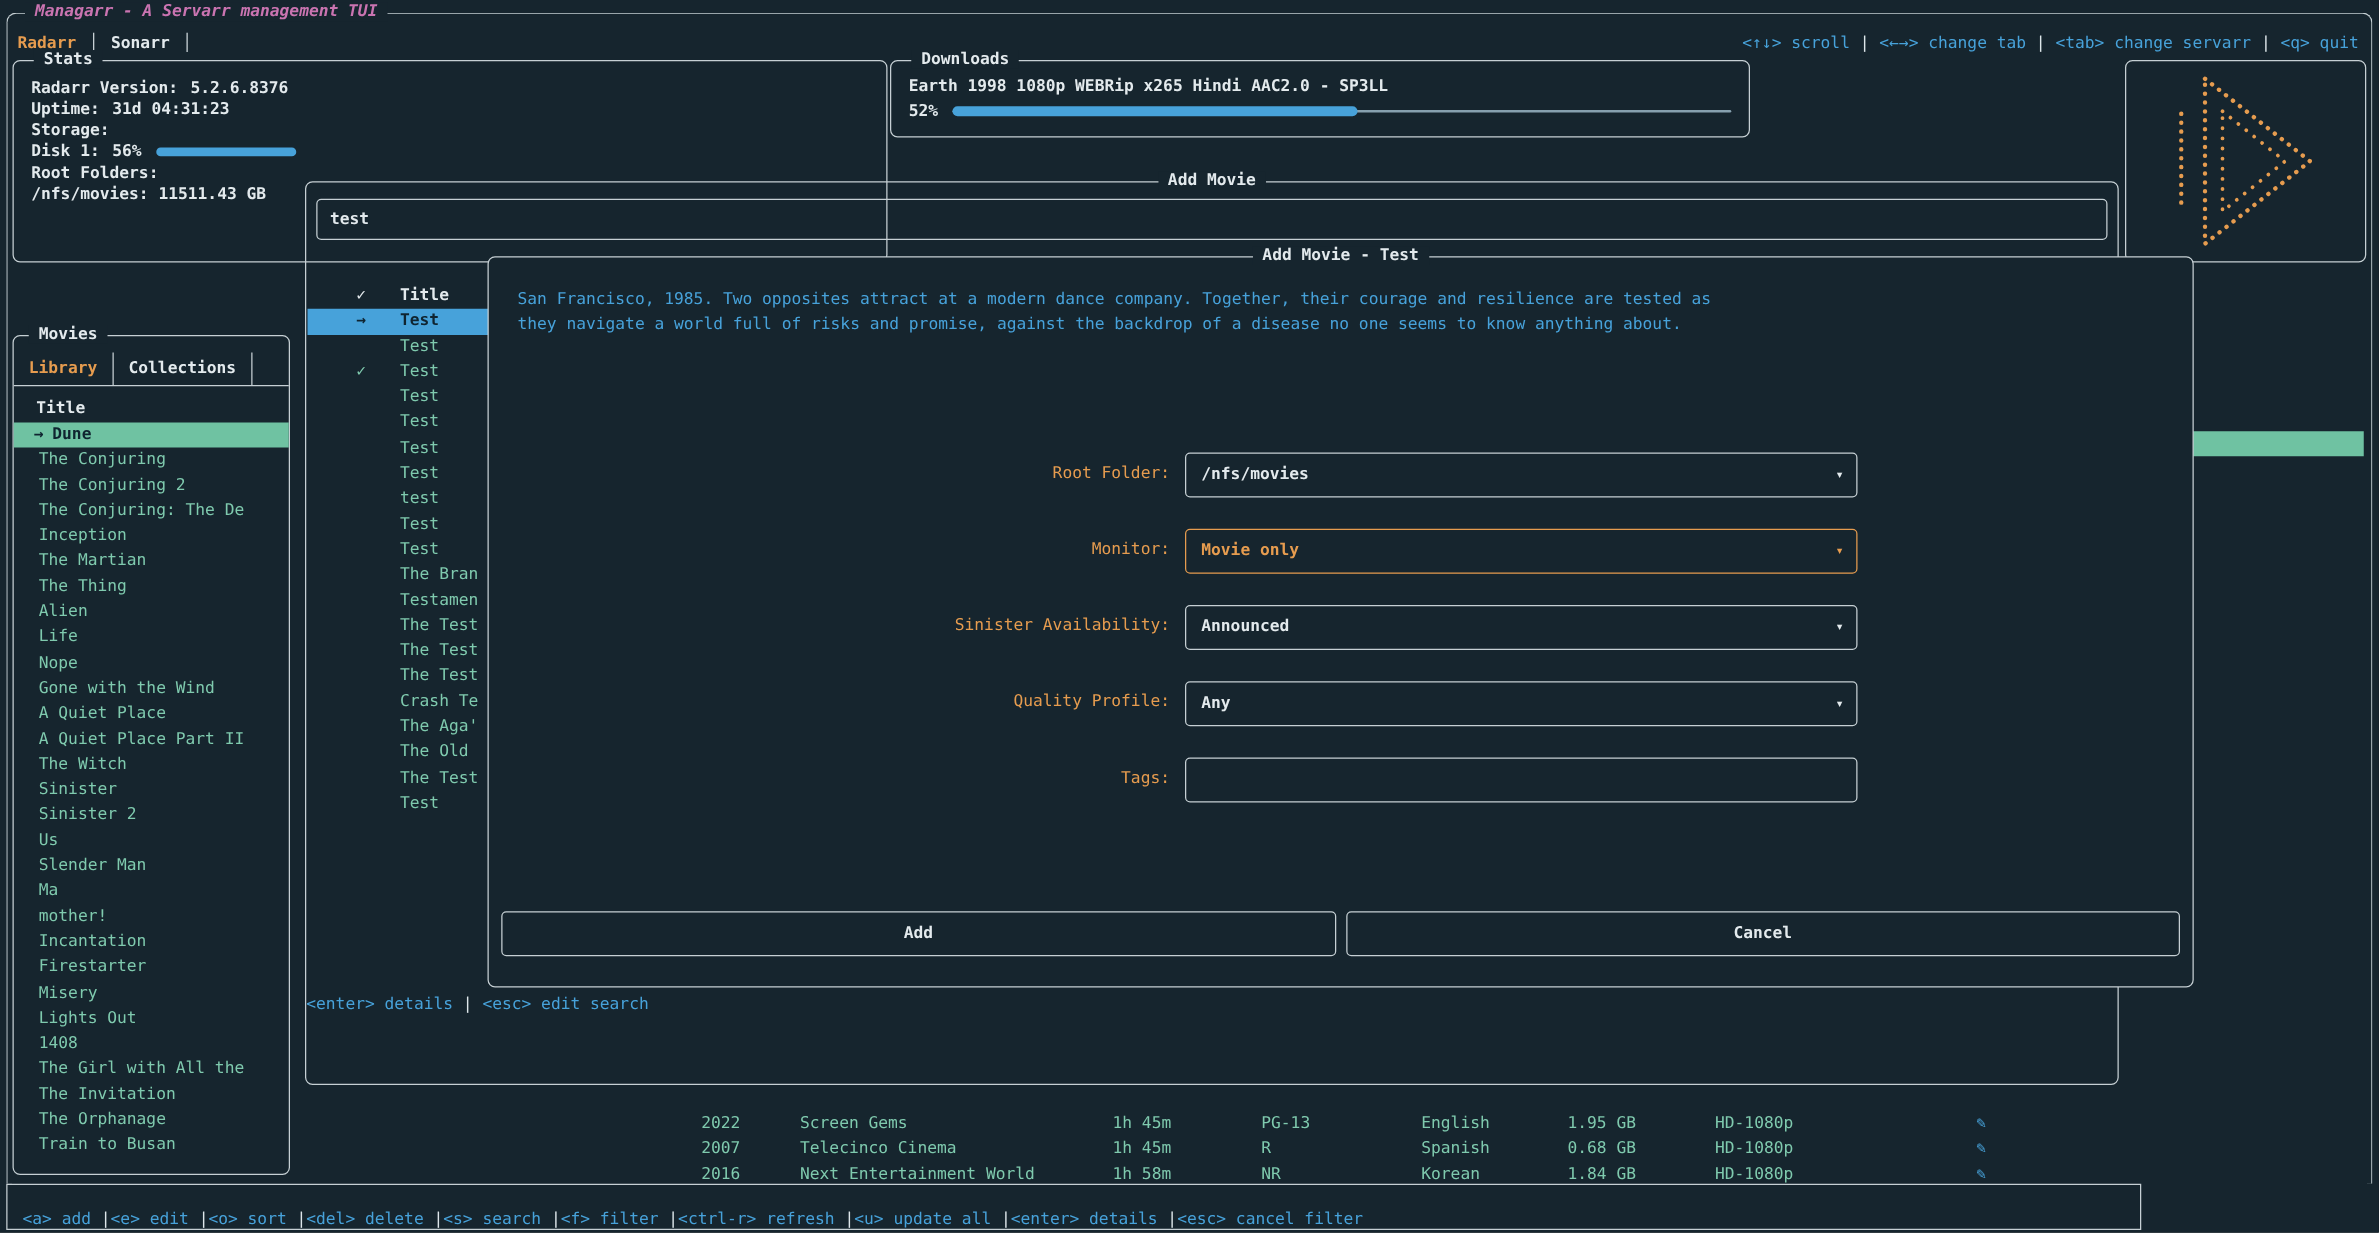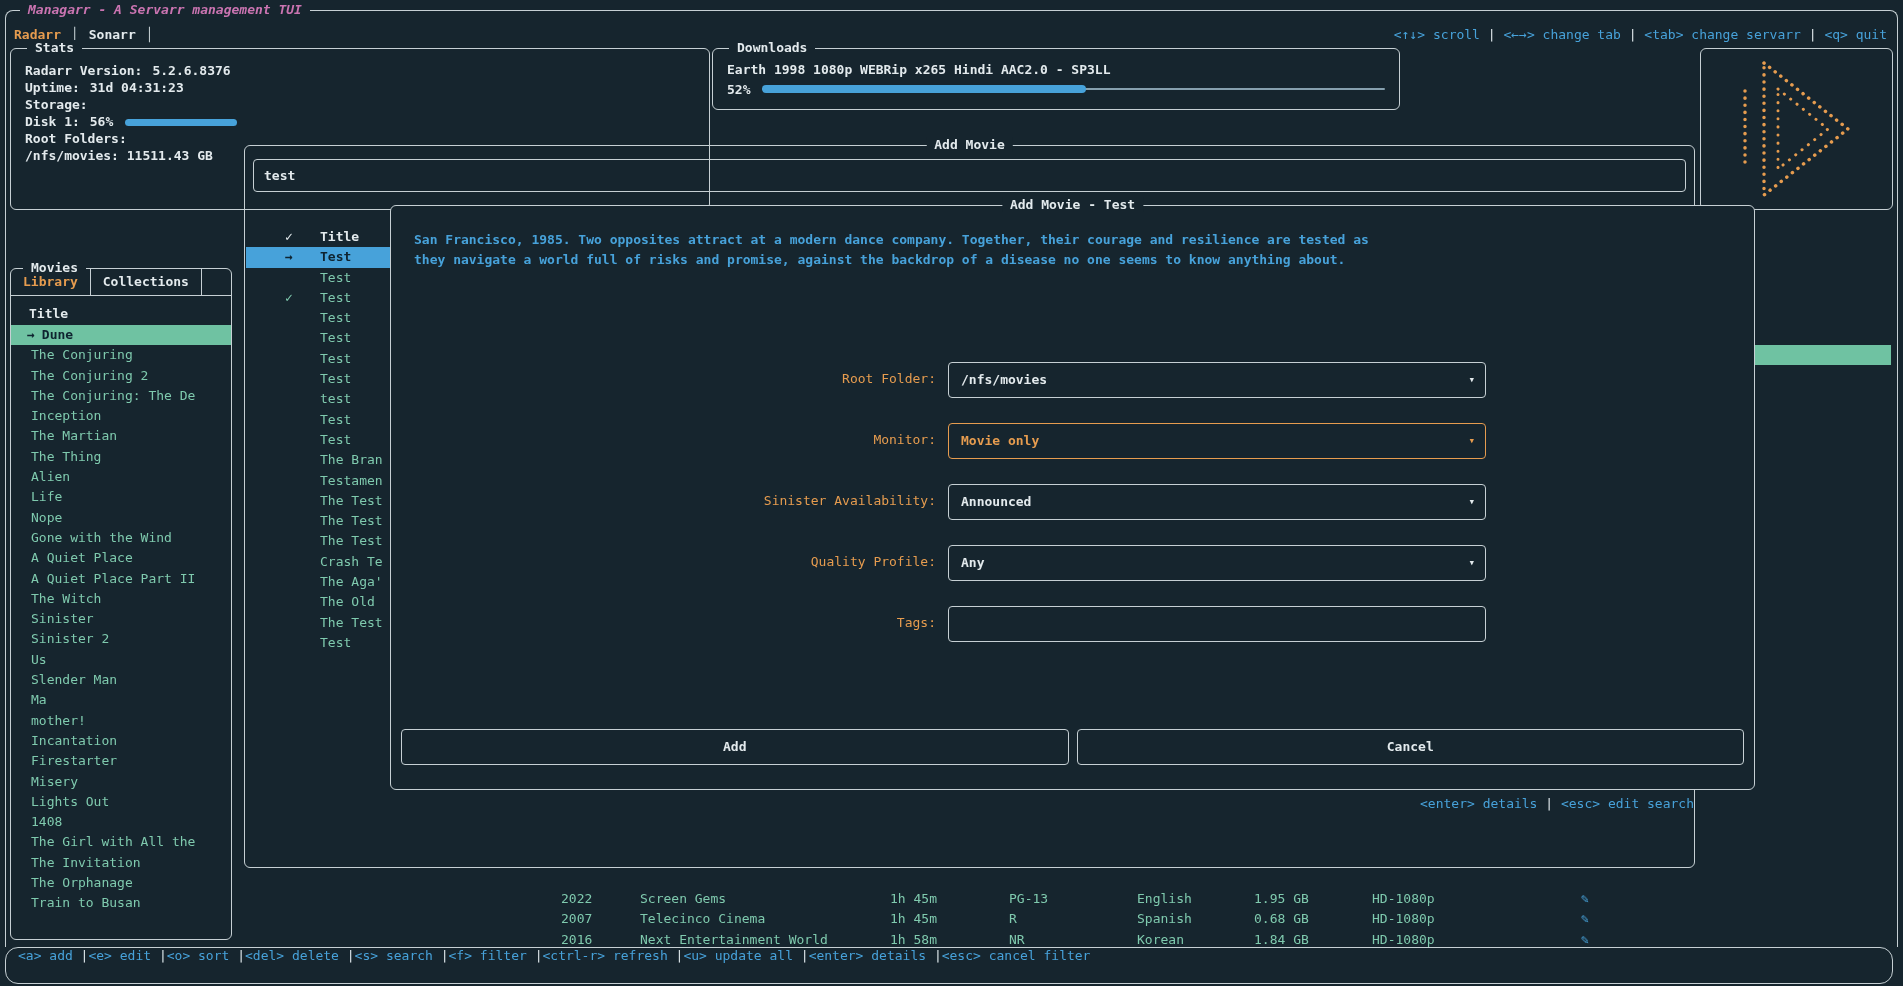--- a/index.html
+++ b/index.html
@@ -50,21 +50,21 @@
   .d-pct{font-weight:bold}
   .track{position:relative;flex:1;height:8px;margin-left:12px}
   .track::before{content:"";position:absolute;left:0;right:0;top:3px;height:2px;background:#86a0ae;border-radius:1px}
   .fill{position:absolute;left:0;top:0;height:8px;background:var(--blue);border-radius:4px}
 
   
   .logobox{left:1700px;top:48px;width:193px;height:162px;display:flex;align-items:center;justify-content:center}
 
   
   .movies{left:10px;top:268px;width:222px;height:672px}
-  .m-tabs{display:flex;border-bottom:1px solid var(--border)}
+  .m-tabs{display:flex;margin-top:13px;border-bottom:1px solid var(--border)}
   .m-tab{padding:5px 12px 6px 12px;border-right:1px solid var(--border);font-weight:bold;cursor:default;white-space:nowrap}
   .m-tab.active{color:var(--orange)}
   .m-colhead{margin:10px 0 4px 0;padding-left:18px;font-weight:bold}
   .m-row{height:20.3px;line-height:20.3px;padding-left:20px;color:var(--teal);white-space:nowrap;overflow:hidden}
   .m-row .m-arrow{display:none}
   .m-row.selected{background:var(--sel-green);color:var(--sel-dark);font-weight:bold;padding-left:16px}
   .m-row.selected .m-arrow{display:inline;margin-right:7px}
 
   
   .addmovie{left:244px;top:145px;width:1451px;height:723px;z-index:20}
@@ -72,25 +72,25 @@
   .searchbox input{width:100%;height:100%;background:transparent;border:none;outline:none;color:var(--fg);
        font-family:"DejaVu Sans Mono",monospace;font-size:13px;font-weight:bold;padding-left:10px}
   .results{position:absolute;left:1px;right:3px;top:81px}
   .r-row{height:20.3px;line-height:20.3px;display:flex;padding-left:39px;color:var(--teal);white-space:pre}
   .r-check{width:35px;flex:none}
   .g-arrow,.g-check{display:none}
   .r-row.has-check .g-check{display:inline}
   .r-row.selected .g-arrow{display:inline}
   .r-row.selected{background:var(--blue);color:var(--sel-dark);font-weight:bold}
   .r-head{color:var(--fg);font-weight:bold}
-  .results-help{position:absolute;left:0;right:0;top:650px;text-align:right}
+  .results-help{position:absolute;left:0;right:0;top:650px;text-align:left}
 
   
   .modal{left:390px;top:205px;width:1365px;height:585px;background:var(--bg);z-index:30}
-  .overview{position:absolute;left:23px;top:24px;width:985px;color:var(--blue);font-weight:bold;line-height:20.3px}
+  .overview{position:absolute;left:23px;top:24px;width:985px;color:var(--blue);font-weight:normal;line-height:20.3px}
   .modal-form{position:absolute;left:0;right:0;top:0;height:100%}
   .f-row{position:absolute;left:0;width:100%;height:36px}
   .f-label{position:absolute;left:0;top:9px;width:545px;text-align:right;color:var(--orange);white-space:pre}
   .f-box{position:absolute;left:557px;top:0;width:538px;height:36px;border:1px solid var(--border);border-radius:4px;cursor:default}
   .f-value{display:block;line-height:34px;padding-left:12px;font-weight:bold;white-space:nowrap}
   .f-arrow{position:absolute;right:10px;top:0;line-height:34px;font-size:11px;color:var(--fg)}
   .f-row.hl .f-box{border-color:var(--orange)}
   .f-row.hl .f-value,.f-row.hl .f-arrow{color:var(--orange)}
   .f-box input{width:100%;height:100%;background:transparent;border:none;outline:none;color:var(--fg);
        font-family:"DejaVu Sans Mono",monospace;font-size:13px;font-weight:bold;padding-left:12px}
@@ -101,21 +101,21 @@
   .tags-head{position:absolute;left:1712px;top:321px;font-weight:bold}
   .tags-band{position:absolute;left:1697px;top:345px;width:194px;height:20.3px;background:var(--sel-green)}
   .lib-rows{position:absolute;left:244px;top:873px;width:1650px}
   .lib-row{position:relative;height:20.3px;line-height:20.3px;color:var(--teal)}
   .c{position:absolute;top:16px;white-space:nowrap}
   .c-year{left:317px}.c-studio{left:396px}.c-runtime{left:646px}.c-rating{left:765px}
   .c-language{left:893px}.c-size{left:1010px}.c-quality{left:1128px}
   .c-edit{left:1337px;color:var(--blue)}
 
   
-  .bottombar{position:absolute;left:5px;top:947px;width:1888px;height:37px;border:1px solid var(--border);border-radius:13px;display:flex;align-items:flex-start;padding-left:12px}
+  .bottombar{position:absolute;left:5px;top:947px;width:1708px;height:37px;border:1px solid var(--border);border-radius:0;display:flex;align-items:flex-end;padding-left:12px}
 </style>
 </head>
 <body>
 
 <div id="app">
 
   <div class="outer"></div>
   <div class="app-title">Managarr - A Servarr management TUI</div>
 
   <div class="servarr-tabs">

